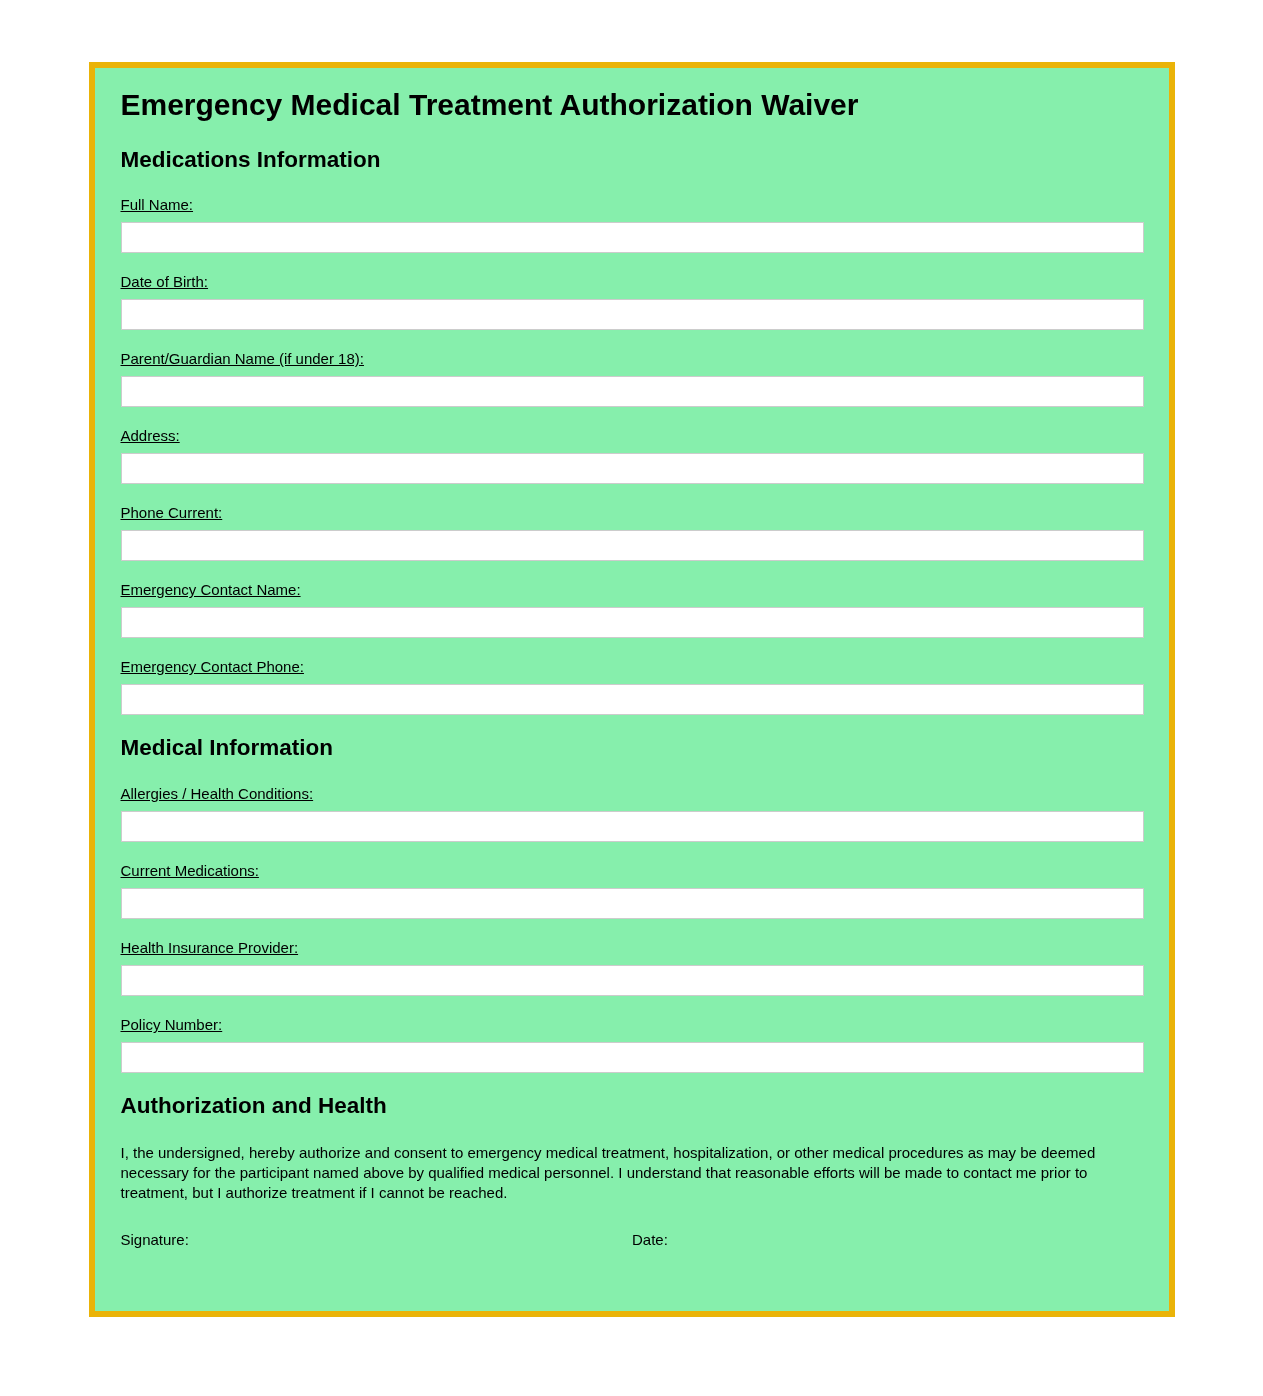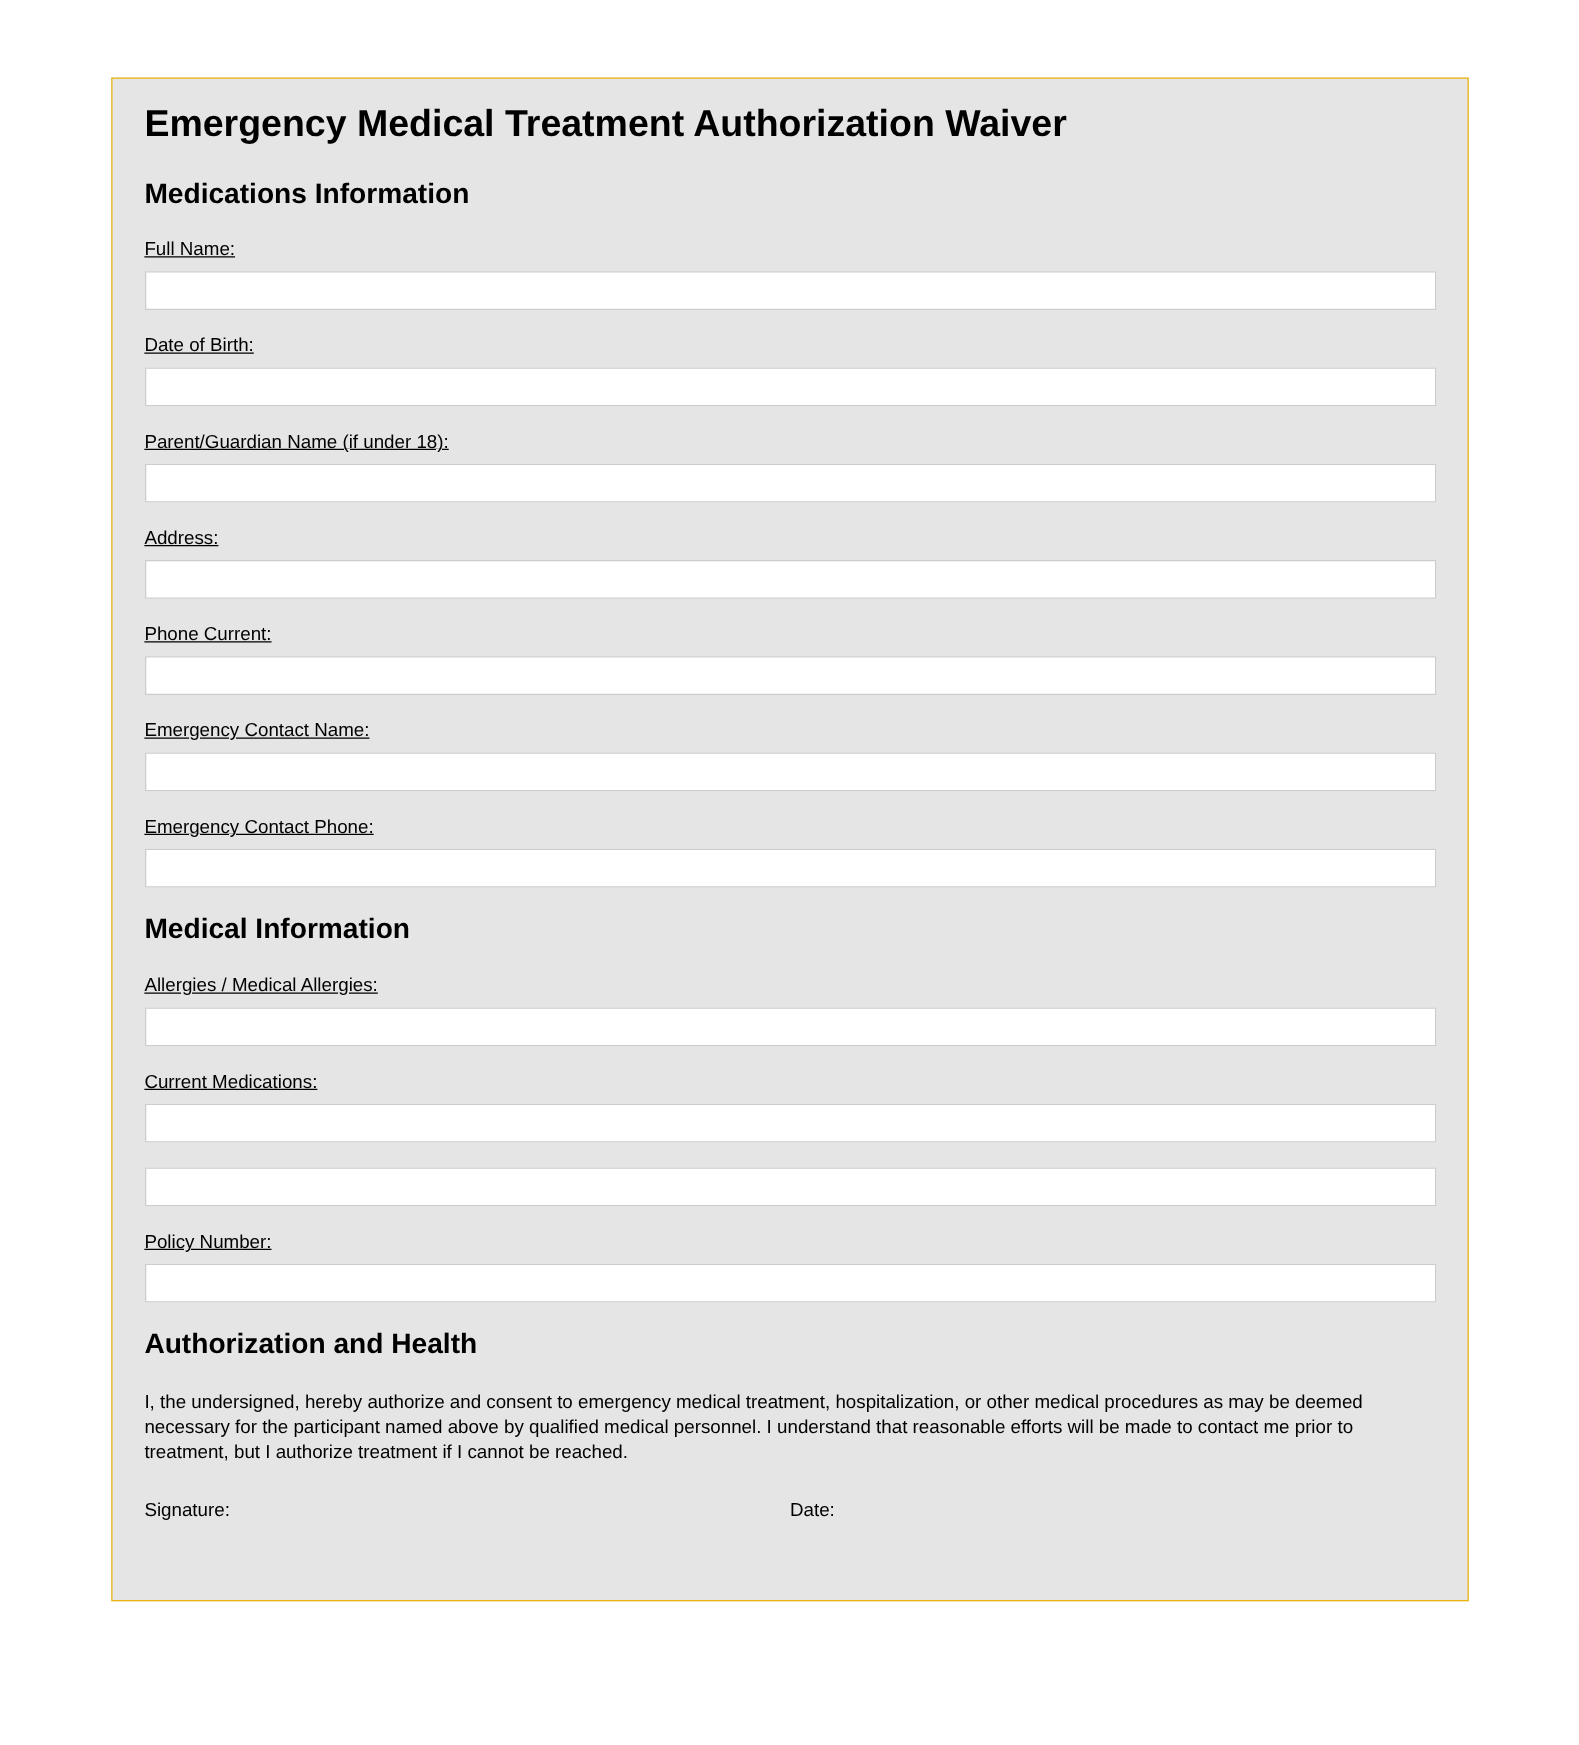--- a/index.html
+++ b/index.html
@@ -7,22 +7,22 @@
     margin: 0;
     padding: 0;
     background: #ffffff;
     font-family: "Liberation Sans", sans-serif;
     font-size: 15px;
     color: #000000;
   }
   .card {
     width: 1086px;
     margin: 62px auto 16px auto;
-    background: #e5e5e5;
-    border: 1px solid #eab308;
+    background: #86efac;
+    border: 6px solid #eab308;
     padding: 20px 25px 62px 26px;
   }
   h1 {
     font-size: 30px;
     font-weight: bold;
     margin: 0 0 24px 0;
     line-height: 1.15;
   }
   h2 {
     font-size: 22.5px;
@@ -104,30 +104,31 @@
     <label class="field-label">Emergency Contact Phone:</label>
     <input type="text" placeholder="" style="">
   </div>
 </div>
   </section>
 
   <section>
     <h2>Medical Information</h2>
     <div class="fields">
   <div class="field">
-    <label class="field-label">Allergies / Medical Allergies:</label>
+    <label class="field-label">Allergies / Health Conditions:</label>
     <input type="text" placeholder="" style="">
   </div>
 
   <div class="field">
     <label class="field-label">Current Medications:</label>
     <input type="text" placeholder="" style="">
   </div>
 
   <div class="field">
+    <label class="field-label">Health Insurance Provider:</label>
     <input type="text" placeholder="" style="">
   </div>
 
   <div class="field">
     <label class="field-label">Policy Number:</label>
     <input type="text" placeholder="" style="">
   </div>
 </div>
   </section>
 </div>

